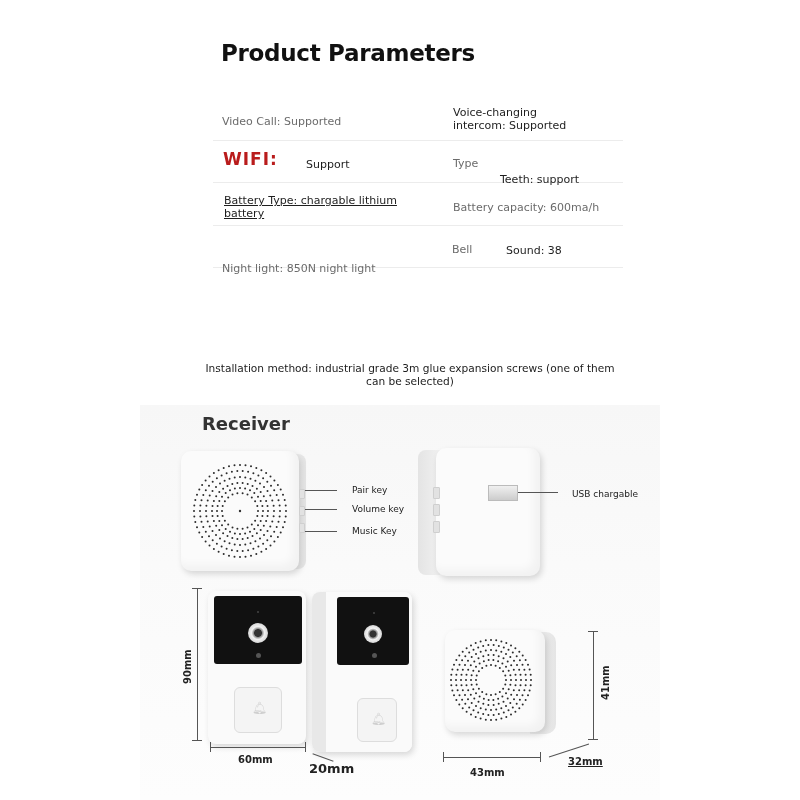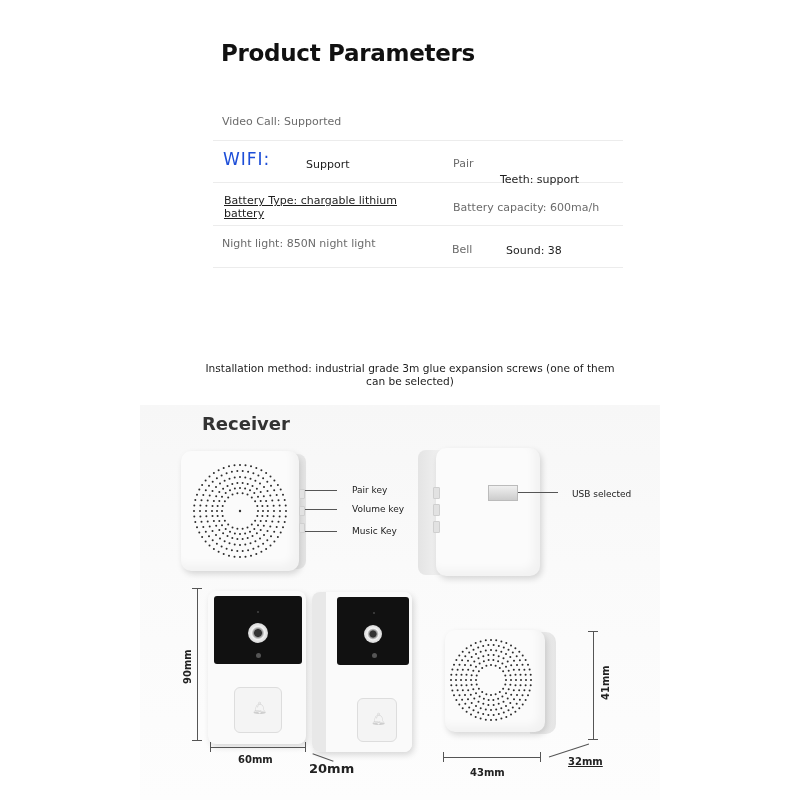--- a/index.html
+++ b/index.html
@@ -6,21 +6,21 @@
   html, body { width: 800px; height: 800px; background: #ffffff; overflow: hidden; }
   body { position: relative; font-family: "DejaVu Sans", "Liberation Sans", sans-serif; color: #222; }
 
   .title { position: absolute; left: 221px; top: 40px; font-size: 23px; font-weight: bold; color: #111; letter-spacing: -0.3px; }
 
   .params { position: absolute; left: 213px; top: 98px; width: 410px; }
   .prow { position: relative; height: 42.5px; border-bottom: 1px solid #ececec; }
   .cell { position: absolute; font-size: 11px; line-height: 13px; }
   .muted { color: #6b6b6b; }
   .dark { color: #1e1e1e; }
-  .wifi { font-size: 17px; font-weight: normal; color: #1d4ed8; letter-spacing: 1px; font-family: "DejaVu Sans", sans-serif; }
+  .wifi { font-size: 17px; font-weight: bold; color: #b91c1c; letter-spacing: 1px; font-family: "DejaVu Sans", sans-serif; }
 
   .install { position: absolute; left: 196px; top: 362px; width: 428px; text-align: center; font-size: 10.6px; line-height: 13px; color: #1c1c1c; }
 
   .lower { position: absolute; left: 140px; top: 405px; width: 520px; height: 395px; background: linear-gradient(#f7f7f7, #fafafa 40%, #fdfdfd); }
   .receiver-title { position: absolute; left: 202px; top: 413px; font-size: 18px; font-weight: bold; color: #333; }
 
   .device { position: absolute; background: #fbfbfb; border-radius: 10px; box-shadow: 2px 3px 6px rgba(0,0,0,0.15), inset -6px -6px 10px rgba(0,0,0,0.04); }
   .side { position: absolute; background: linear-gradient(90deg, #f2f2f2, #e5e5e5); border-radius: 0 8px 8px 0; }
   .key { position: absolute; width: 6px; height: 10px; background: #e2e2e2; border: 1px solid #cfcfcf; border-radius: 1px; }
   .annot { position: absolute; font-size: 9px; color: #222; margin-left: 14px; }
@@ -43,33 +43,34 @@
   .usb { position: absolute; background: linear-gradient(#f0f0f0, #ccc); border: 1px solid #bbb; }
 </style>
 </head>
 <body>
 
 <div class="title">Product Parameters</div>
 
 <div class="params">
   <div class="prow">
     <span class="cell muted" style="left:9px;top:17px;">Video Call: Supported</span>
+    <span class="cell dark" style="left:240px;top:8px;width:130px;">Voice-changing intercom: Supported</span>
   </div>
   <div class="prow">
     <span class="cell wifi" style="left:10px;top:12px;">WIFI:</span>
     <span class="cell dark" style="left:93px;top:17px;">Support</span>
-    <span class="cell muted" style="left:240px;top:16px;">Pair</span>
+    <span class="cell muted" style="left:240px;top:16px;">Type</span>
     <span class="cell dark" style="left:287px;top:32px;">Teeth: support</span>
   </div>
   <div class="prow">
     <span class="cell dark" style="left:11px;top:11px;width:180px;text-decoration:underline;">Battery Type: chargable lithium battery</span>
     <span class="cell muted" style="left:240px;top:18px;">Battery capacity: 600ma/h</span>
   </div>
   <div class="prow">
-    <span class="cell muted" style="left:9px;top:11px;">Night light: 850N night light</span>
+    <span class="cell muted" style="left:9px;top:36px;">Night light: 850N night light</span>
     <span class="cell muted" style="left:239px;top:17px;">Bell</span>
     <span class="cell dark" style="left:293px;top:18px;">Sound: 38</span>
   </div>
 </div>
 
 <div class="install">Installation method: industrial grade 3m glue expansion screws (one of them can be selected)</div>
 
 <div class="lower"></div>
 <div class="receiver-title">Receiver</div>
 
@@ -318,21 +319,21 @@
 </div>
 
 <div>
   <div class="side" style="left:418px;top:450px;width:22px;height:125px;border-radius:8px 0 0 8px;background:linear-gradient(90deg,#e4e4e4,#f1f1f1);"></div>
   <div class="device" style="left:436px;top:448px;width:104px;height:128px;"></div>
   <div class="key" style="left:433px;top:487px;width:7px;height:12px;"></div>
   <div class="key" style="left:433px;top:504px;width:7px;height:12px;"></div>
   <div class="key" style="left:433px;top:521px;width:7px;height:12px;"></div>
   <div class="usb" style="left:488px;top:485px;width:30px;height:16px;"></div>
   <div class="annot-line" style="left:518px;top:492px;width:40px;"></div>
-  <span class="annot" style="left:558px;top:489px;">USB selected</span>
+  <span class="annot" style="left:558px;top:489px;">USB chargable</span>
 </div>
 
 <div>
   <div class="doorbell" style="left:208px;top:591px;width:98px;height:153px;">
     <div class="screen" style="left:6px;top:5px;width:88px;height:68px;">
       <div class="pin" style="left:43px;top:15px;"></div>
       <div class="lens" style="left:34px;top:27px;width:20px;height:20px;"></div>
       <div class="ir" style="left:42px;top:57px;"></div>
     </div>
     <div class="bell-btn" style="left:26px;top:96px;width:48px;height:46px;">

